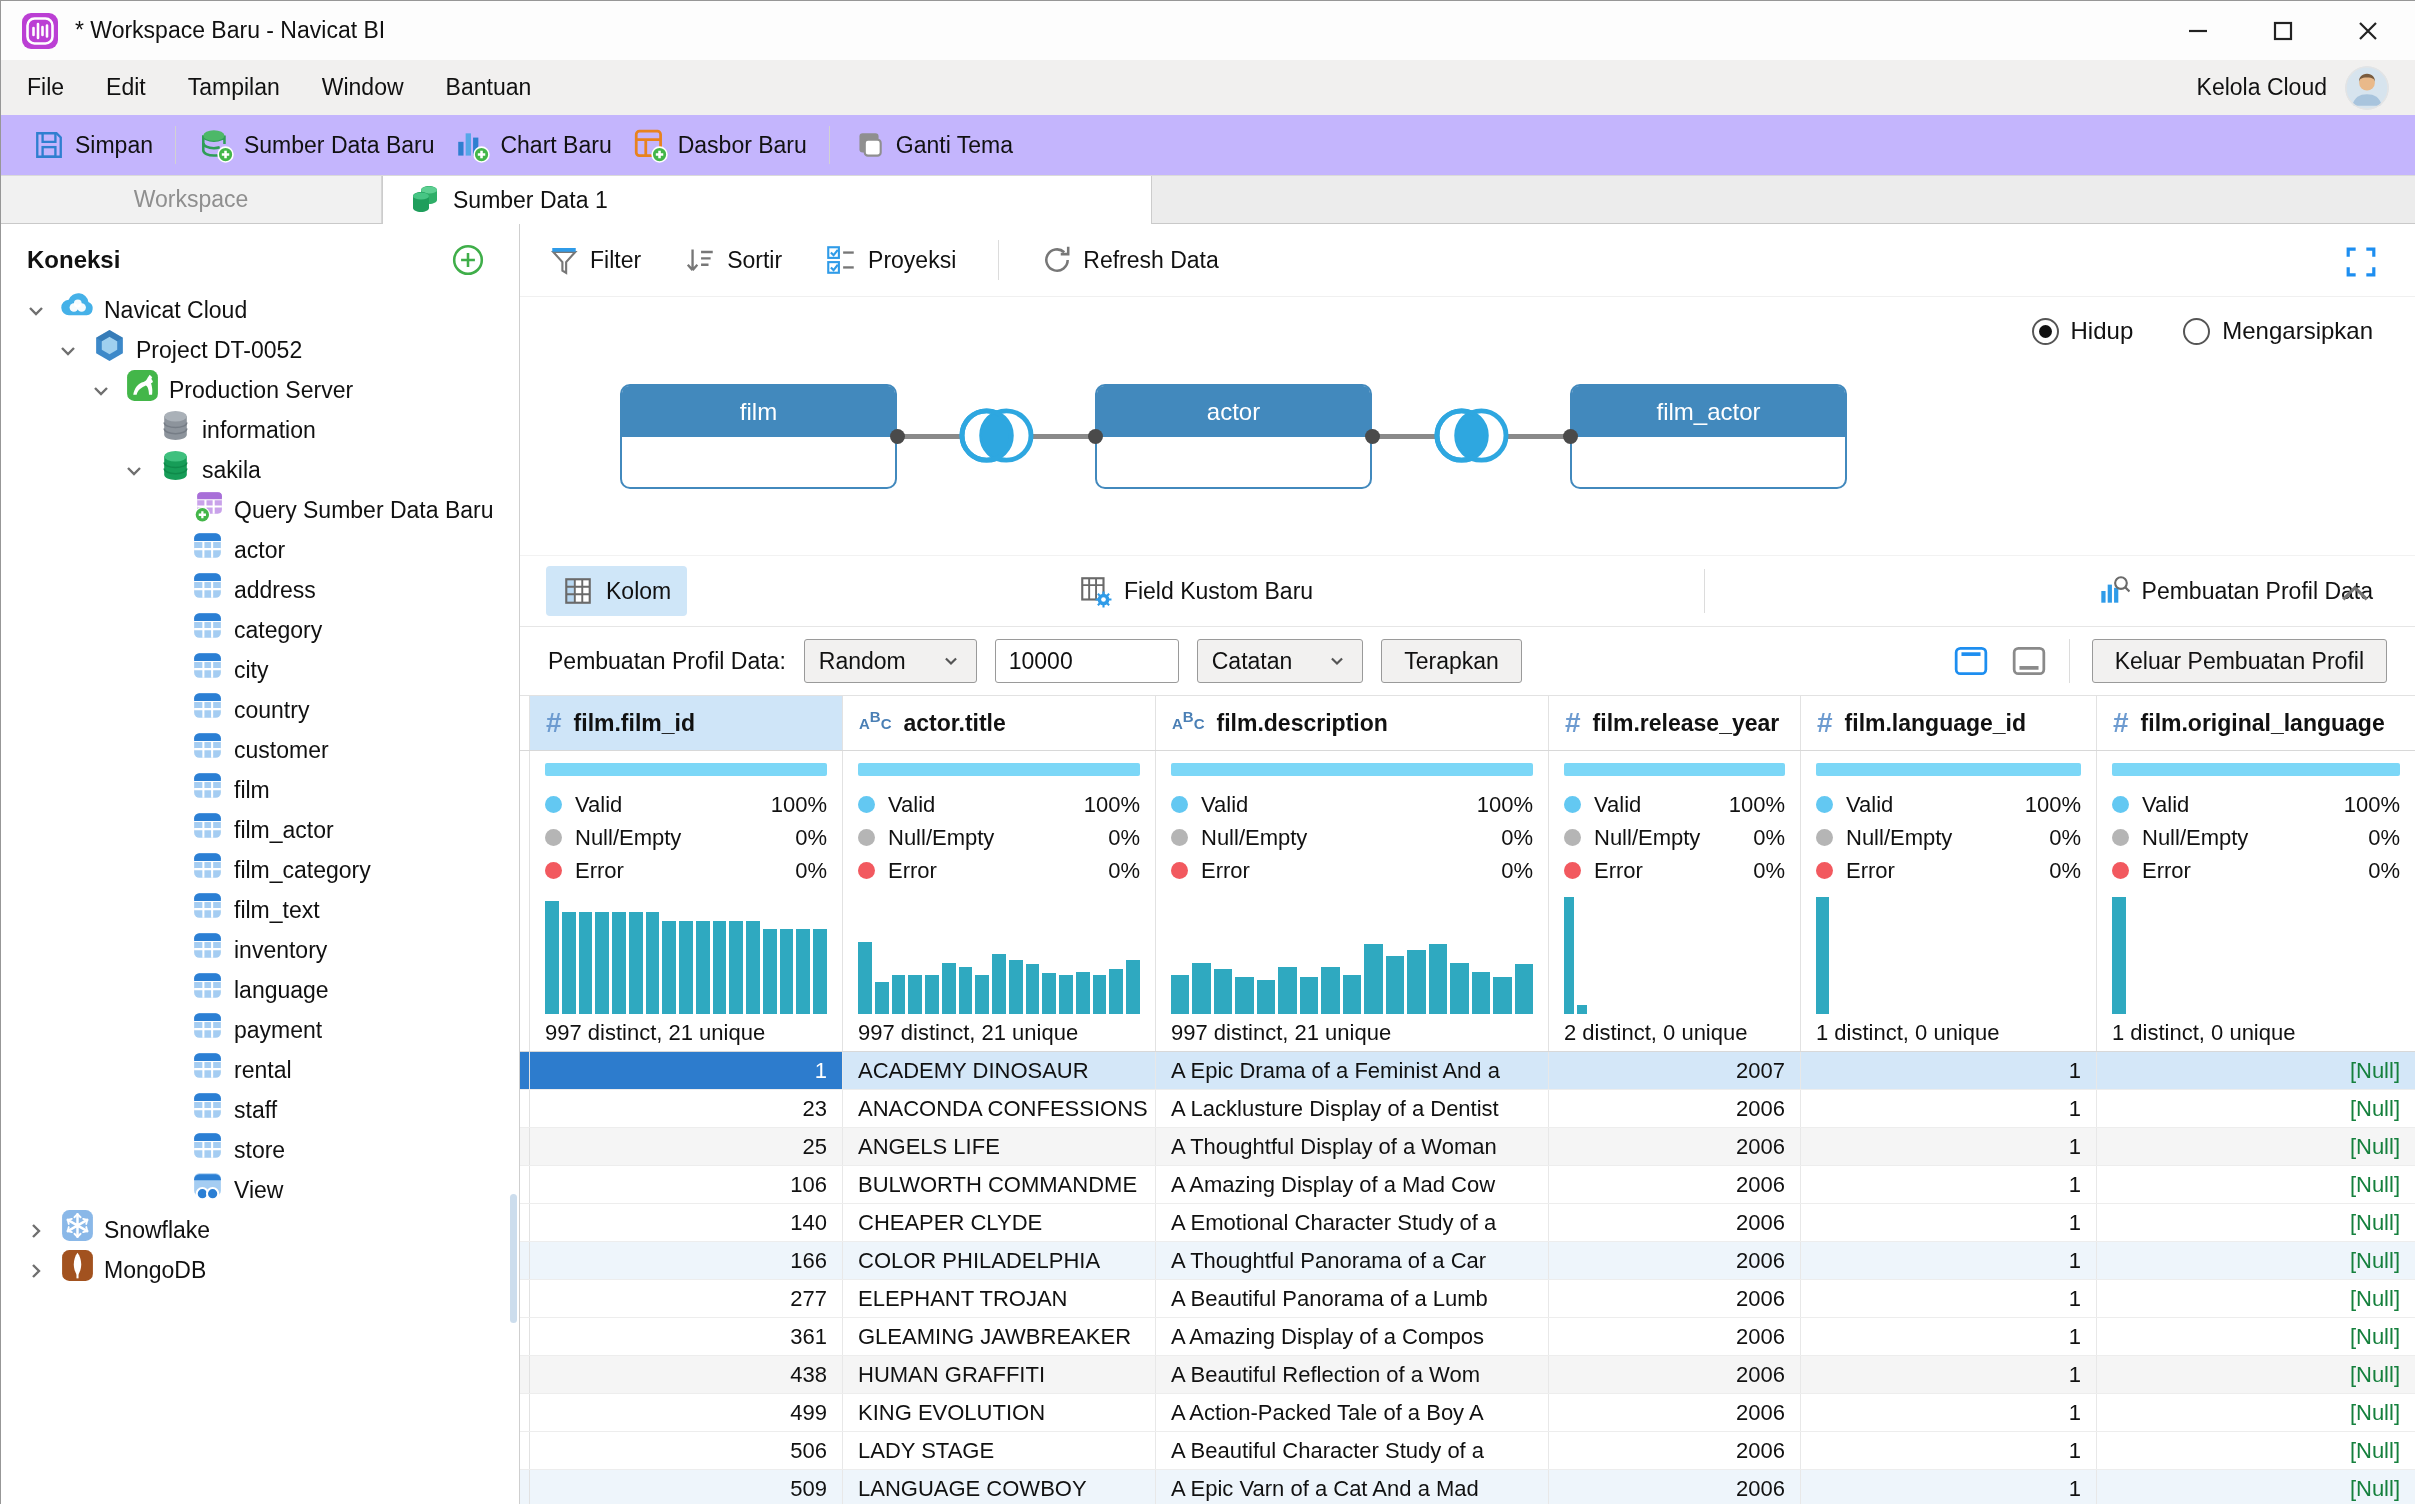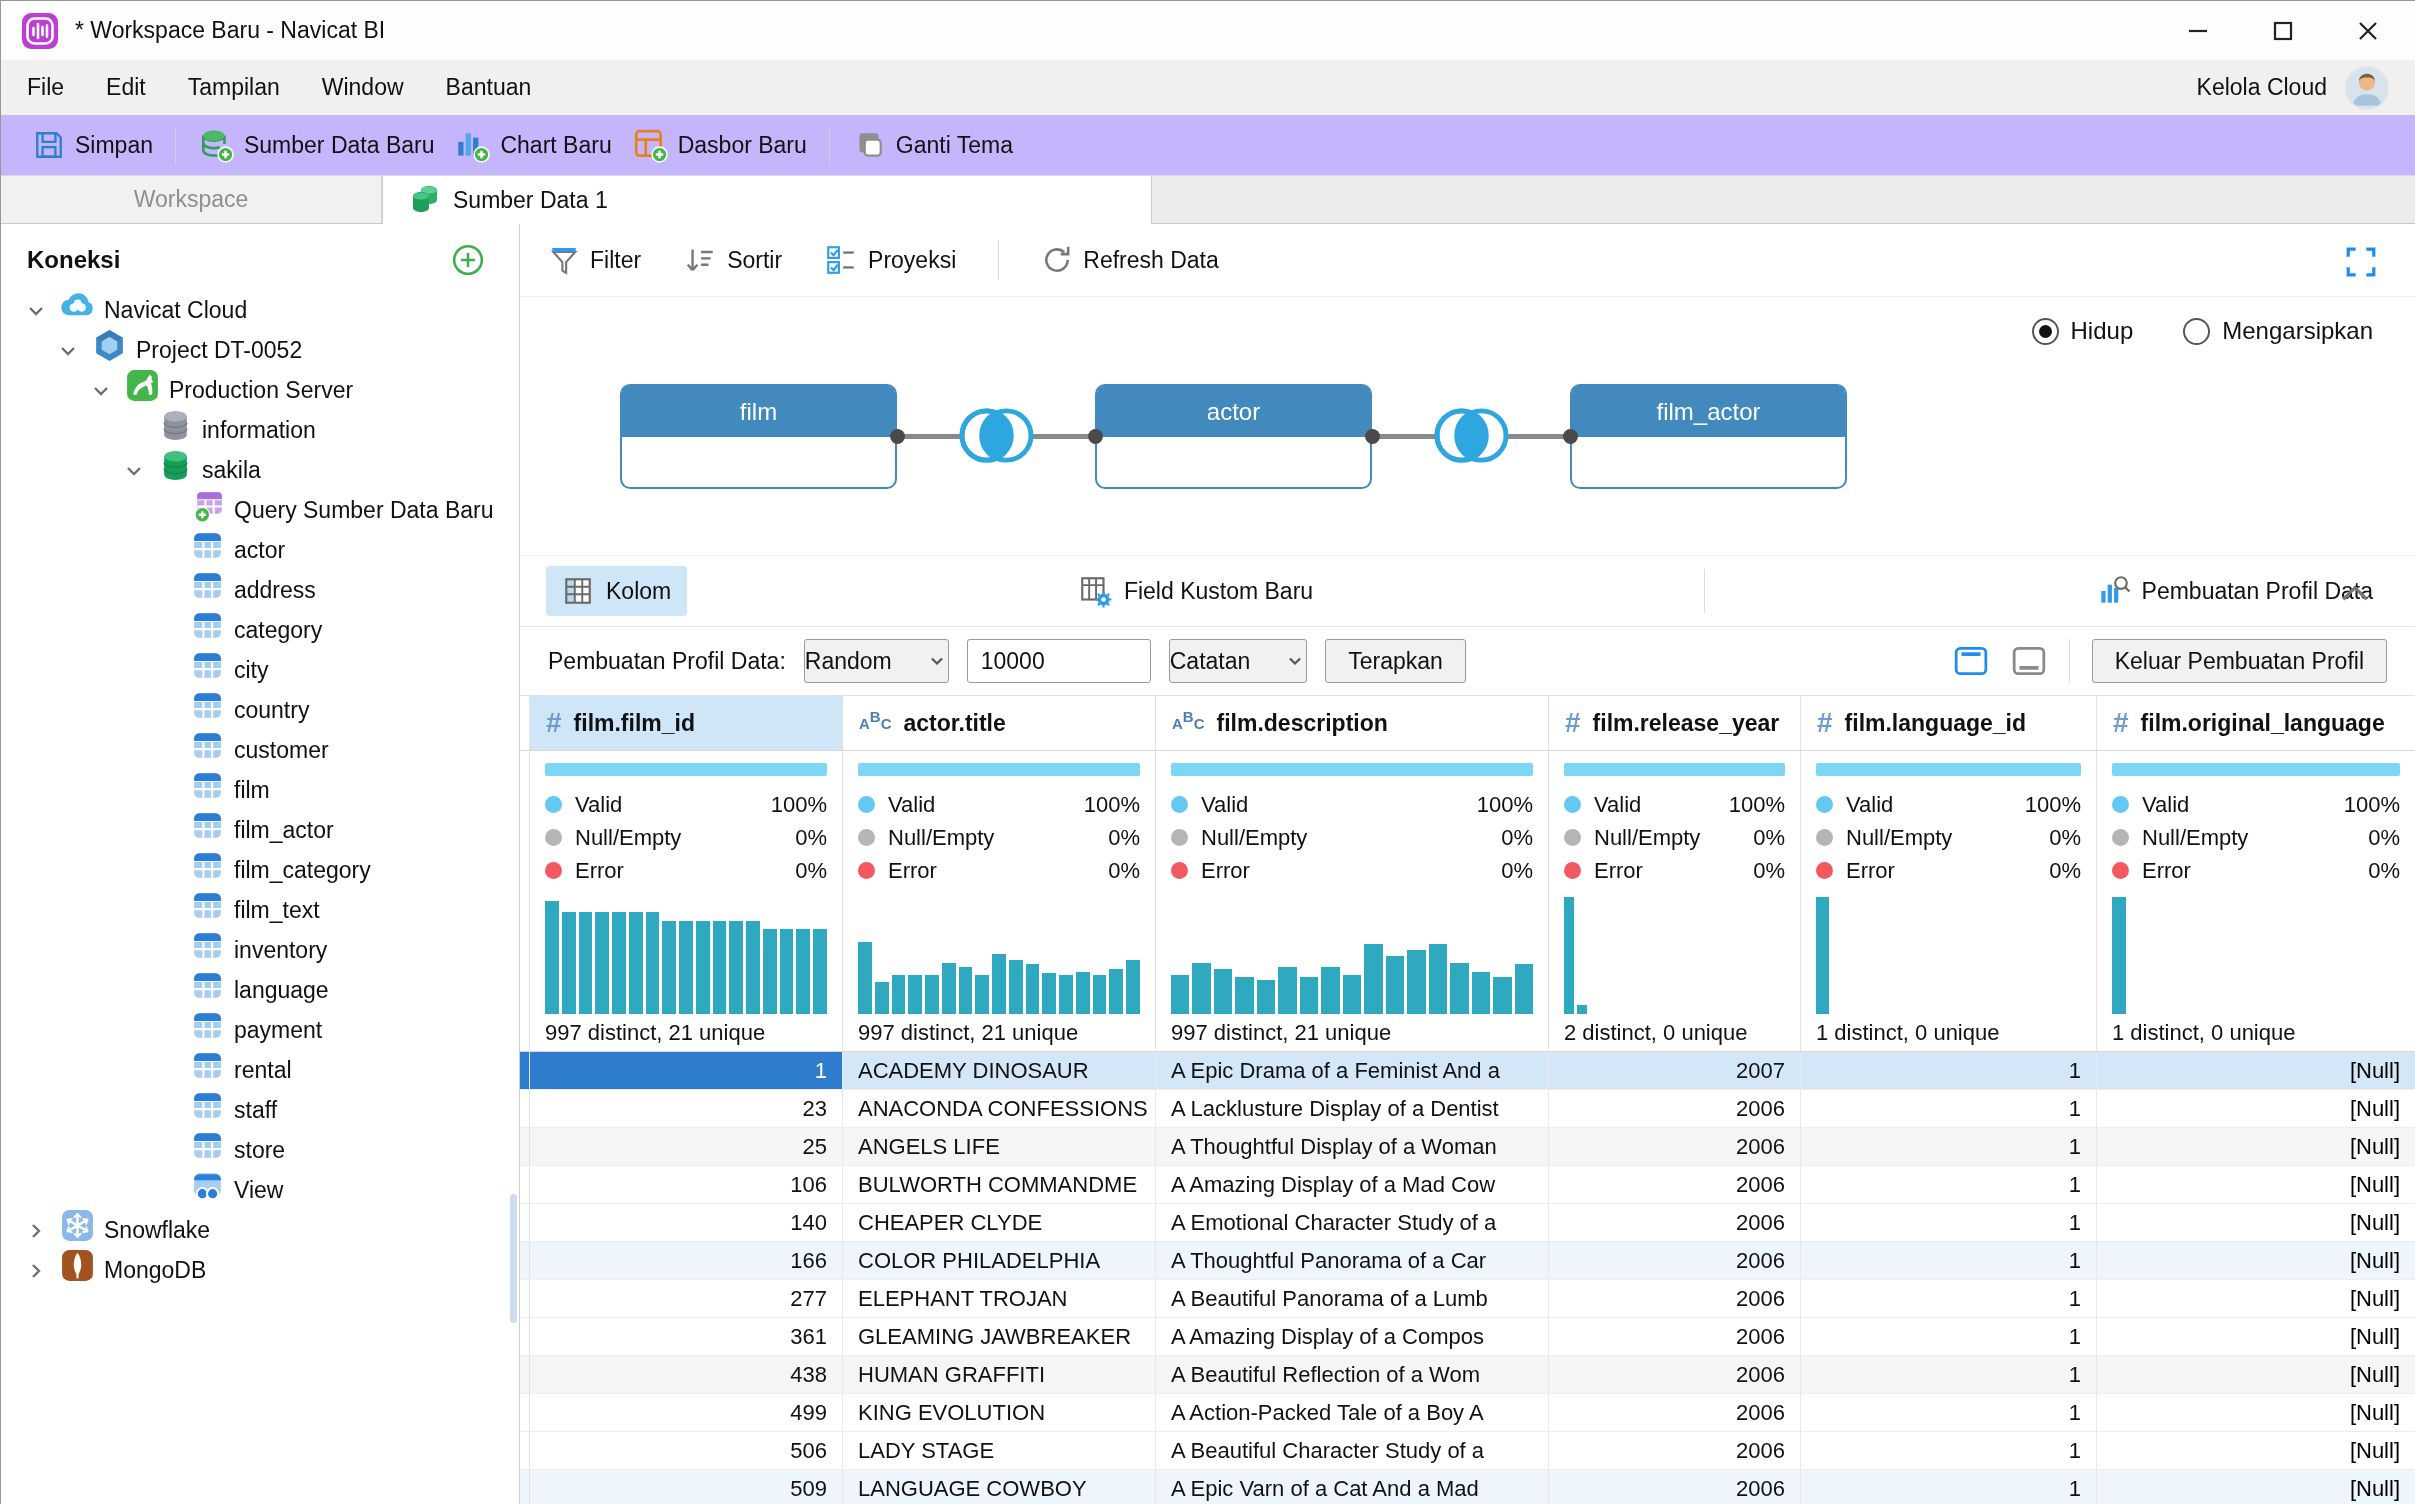--- a/index.html
+++ b/index.html
@@ -77,21 +77,21 @@
                 font-size:23px; border-bottom:1px solid #e6e6e6; position:relative;justify-content:space-between; }
   .ptab { display:flex; align-items:center; gap:12px; padding:9px 16px; border-radius:4px; }
   .ptab.active { background:#cfe6f8; }
   .psep { width:1px; height:44px; background:#dcdcdc; }
   .collapse-btn { position:absolute; right:44px; top:26px; }
 
   
   .profiling-bar { height:69px; flex:none; display:flex; align-items:center; gap:18px; padding:0 28px;
                    font-size:23px; border-bottom:1px solid #e2e2e2; }
   .pselect { height:44px; background:#f2f1f0; border:1px solid #9a9a9a; border-radius:3px; display:flex;
-             align-items:center; gap:34px; padding:0 0; }
+             align-items:center; gap:34px; padding:0 14px; }
   .pinput { height:44px; width:184px; background:#fff; border:1px solid #9a9a9a; border-radius:3px;
             display:flex; align-items:center; padding:0 13px; }
   .pbtn { height:44px; background:#f2f1f0; border:1px solid #9a9a9a; border-radius:3px; display:flex;
           align-items:center; padding:0 22px; font:inherit; color:#111; }
   .pright { margin-left:auto; display:flex; align-items:center; gap:22px; }
   .viewicon { display:flex; }
 
   
   .grid { flex:1; display:flex; flex-direction:column; min-height:0; overflow:hidden; }
   .gutter { width:10px; flex:none; border-right:1px solid #e2e2e2; }
@@ -119,21 +119,21 @@
   .hbar { flex:1; background:#2fa9c0; }
   .distinct { height:38px; display:flex; align-items:center; }
 
   .grid-body { flex:1; overflow:hidden; }
   .grow { display:flex; height:38px; border-bottom:1px solid #ededed; font-size:22px; }
   .grid-body .grow:nth-child(3n) { background:#f5f5f5; }
   .grid-body .grow:nth-child(6n) { background:#eef5fb; }
   .gcell { display:flex; align-items:center; padding:0 15px; border-right:1px solid #e8e8e8;
            white-space:nowrap; overflow:hidden; flex:none; }
   .gcell.num { justify-content:flex-end; }
-  .gcell.nullv { color:#000000; }
+  .gcell.nullv { color:#15803d; }
   .grow.selected .gcell { background:#d4e7f8; }
   .gcell.primary { background:#2d7ccd !important; color:#fff; }
 </style>
 </head>
 <body>
 
 <div class="window">
 
   <div class="titlebar">
     <span class="ticon" id="app-logo">

